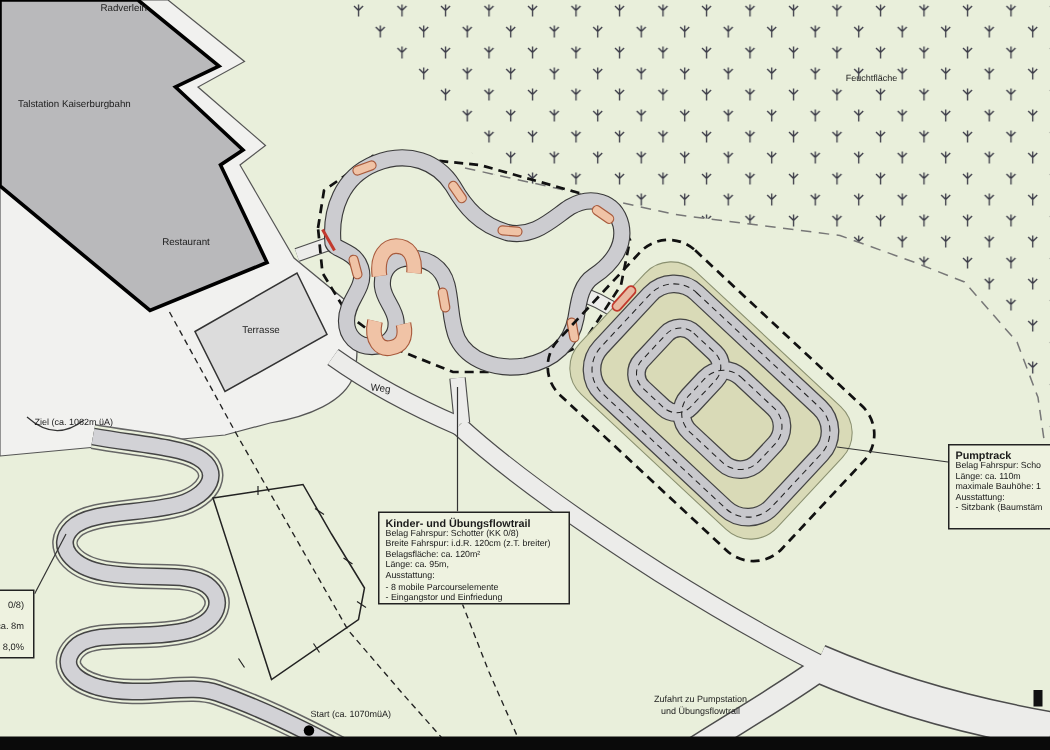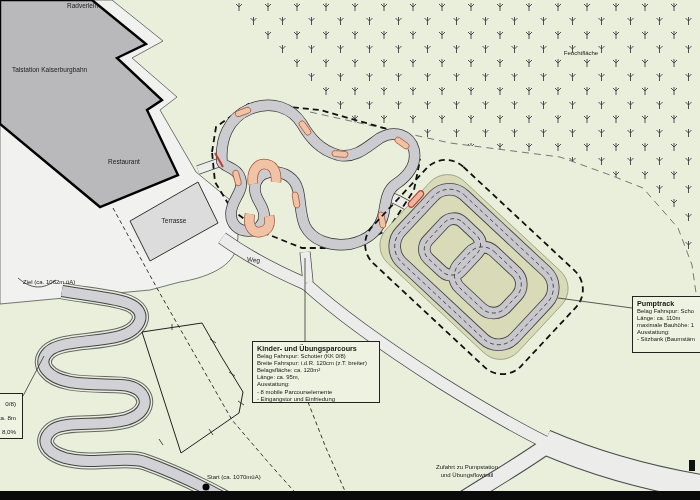--- a/index.html
+++ b/index.html
@@ -156,21 +156,21 @@
 <div class="lbl" style="left:247px;top:256px;font-size:6.5px;transform:rotate(7deg);">Weg</div>
 <div class="lbl center" style="left:550px;top:50px;width:62px;font-size:6px;">Feuchtfläche</div>
 <div class="lbl" style="left:23px;top:279px;font-size:6px;">Ziel (ca. 1062m üA)</div>
 <div class="lbl" style="left:207px;top:474px;font-size:6px;">Start (ca. 1070müA)</div>
 <div class="lbl center" style="left:418px;top:464px;width:98px;font-size:6px;line-height:7.5px;">
   <div>Zufahrt zu Pumpstation</div>
   <div>und Übungsflowtrail</div>
 </div>
 
 <div class="annot" style="left:252px;top:341px;width:128px;height:62px;">
-  <div class="t">Kinder- und Übungsparcours</div>
+  <div class="t">Kinder- und Übungsflowtrail</div>
   <div class="l">Belag Fahrspur: Schotter (KK 0/8)</div>
   <div class="l">Breite Fahrspur: i.d.R. 120cm (z.T. breiter)</div>
   <div class="l">Belagsfläche: ca. 120m²</div>
   <div class="l">Länge: ca. 95m,</div>
   <div class="l">Ausstattung:</div>
   <div class="l">- 8 mobile Parcourselemente</div>
   <div class="l">- Eingangstor und Einfriedung</div>
 </div>
 
 <div class="annot" style="left:632px;top:296px;width:110px;height:57px;">

